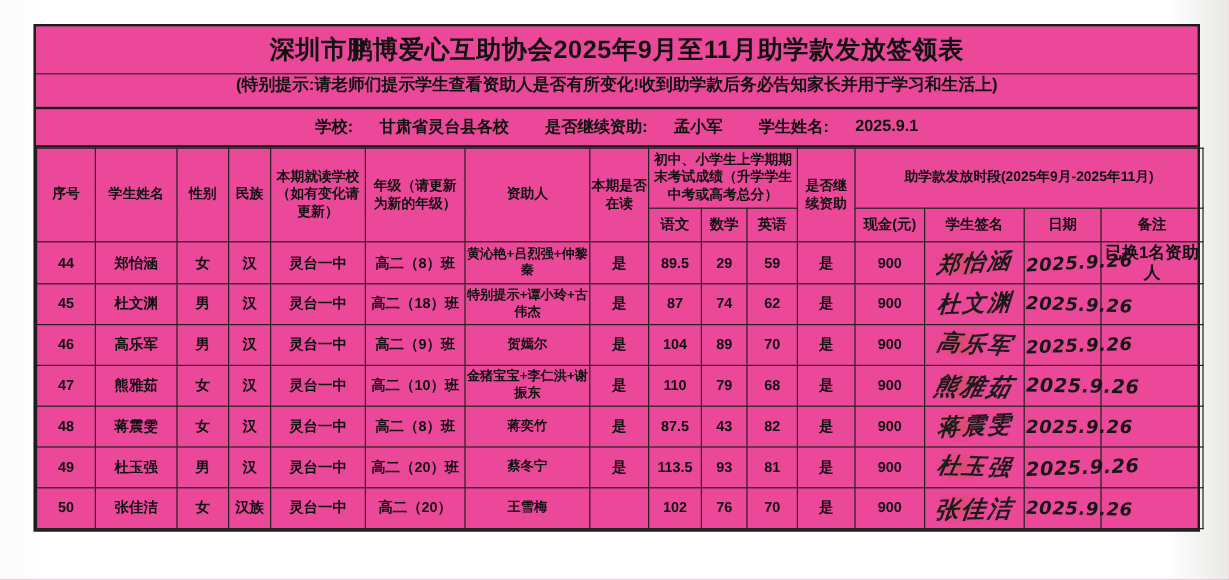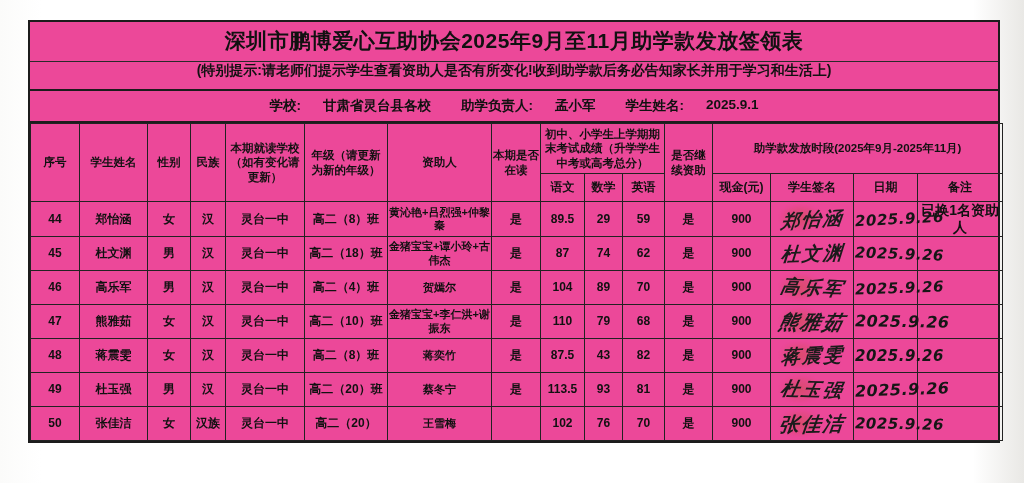--- a/index.html
+++ b/index.html
@@ -96,21 +96,21 @@
   <div class="notice-row">
     <span>(特别提示:请老师们提示学生查看资助人是否有所变化!收到助学款后务必告知家长并用于学习和生活上)</span>
   </div>
 
   <div class="info-row">
     <span class="info-pair">
       <span>学校:</span>
       <span>甘肃省灵台县各校</span>
     </span>
     <span class="info-pair">
-      <span>助学负责人:</span>
+      <span>是否继续资助:</span>
       <span>孟小军</span>
     </span>
     <span class="info-tail">
       <span class="info-pair">
         <span>学生姓名:</span>
         <span>2025.9.1</span>
       </span>
     </span>
   </div>
 
@@ -182,21 +182,21 @@
     <td class="c-remark">已换1名资助人</td>
   </tr>
 
   <tr>
     <td>45</td>
     <td>杜文渊</td>
     <td>男</td>
     <td>汉</td>
     <td>灵台一中</td>
     <td>高二（18）班</td>
-    <td class="c-sponsor">金猪宝宝+谭小玲+古伟杰</td>
+    <td class="c-sponsor">特别提示+谭小玲+古伟杰</td>
     <td>是</td>
     <td>87</td>
     <td>74</td>
     <td>62</td>
     <td>是</td>
     <td>900</td>
     <td class="c-sig">
       
       <span class="sig">杜文渊</span>
     </td>
@@ -205,21 +205,21 @@
     </td>
     <td class="c-remark"></td>
   </tr>
 
   <tr>
     <td>46</td>
     <td>高乐军</td>
     <td>男</td>
     <td>汉</td>
     <td>灵台一中</td>
-    <td>高二（4）班</td>
+    <td>高二（9）班</td>
     <td class="c-sponsor">贺嫣尔</td>
     <td>是</td>
     <td>104</td>
     <td>89</td>
     <td>70</td>
     <td>是</td>
     <td>900</td>
     <td class="c-sig">
       <span class="smudge"></span>
       <span class="sig">高乐军</span>

